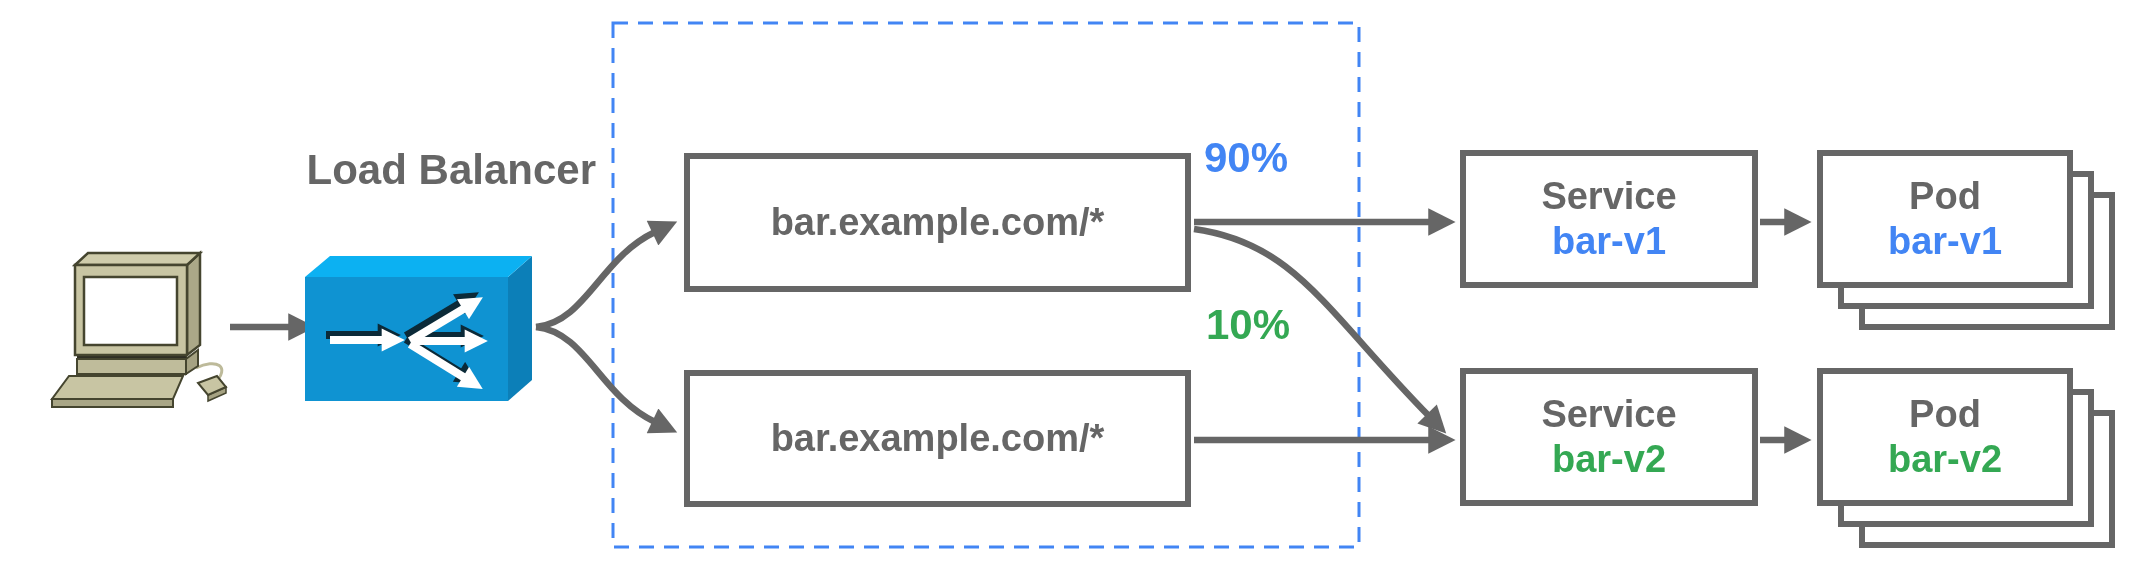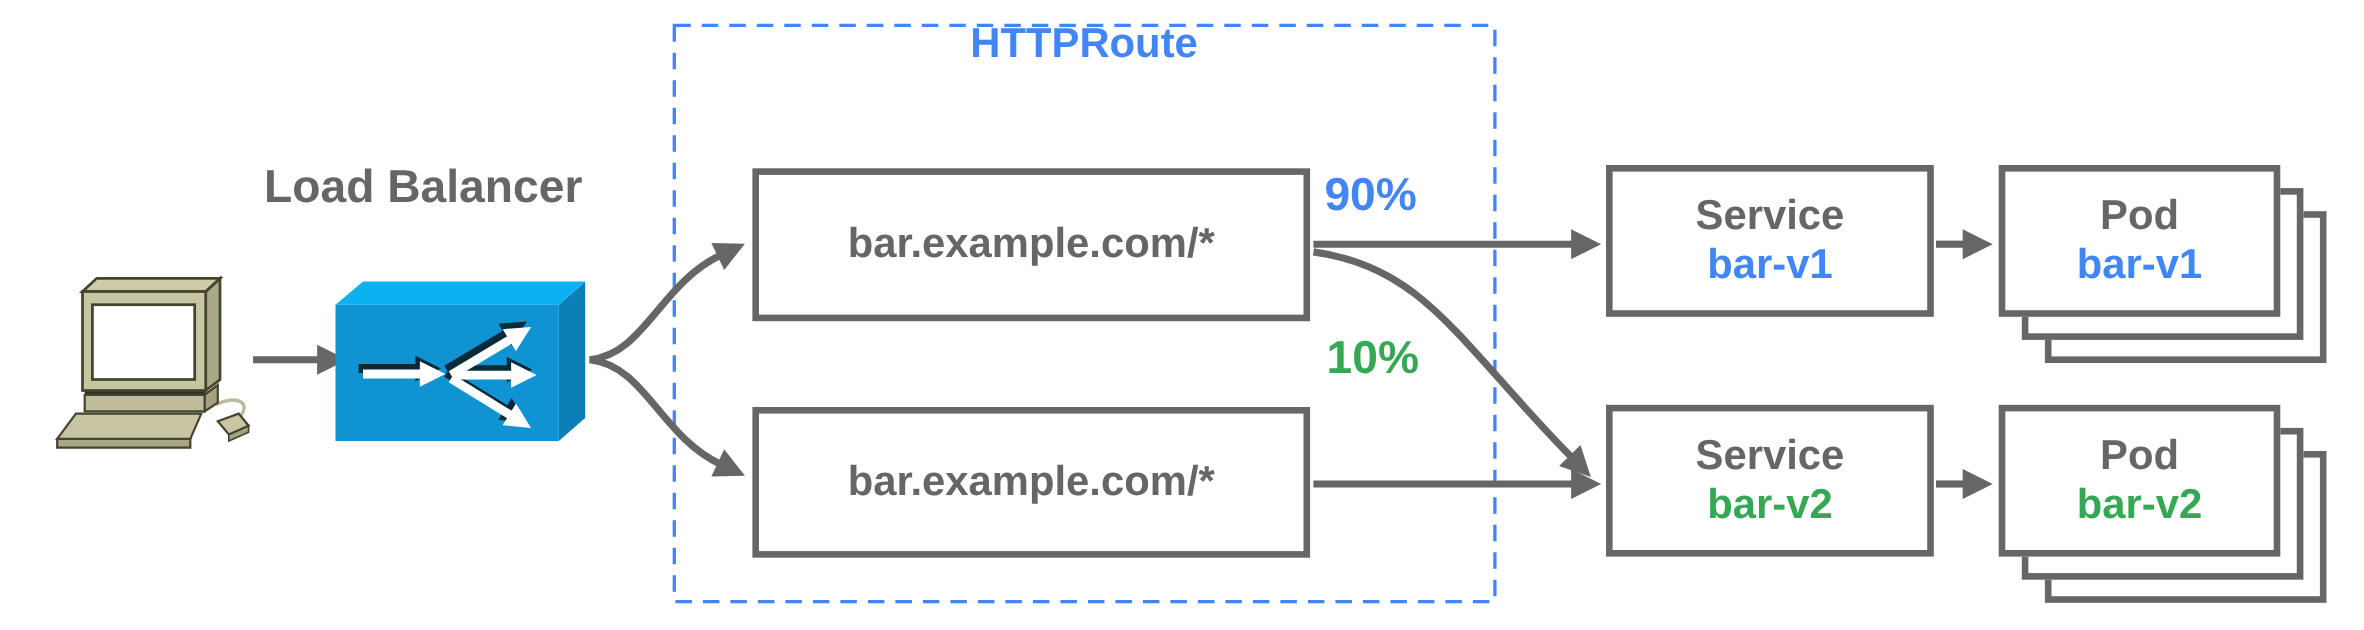--- a/index.html
+++ b/index.html
@@ -82,35 +82,34 @@
     <path d="M536,327 C586,332 600,396 655,422" stroke="#666666" stroke-width="6.5" fill="none" marker-end="url(#ah-gray)"></path>
 
     <path d="M1194,222 H1431" stroke="#666666" stroke-width="6.5" fill="none" marker-end="url(#ah-gray)"></path>
     <path d="M1194,229 C1295,243 1325,310 1429,416" stroke="#666666" stroke-width="6.5" fill="none" marker-end="url(#ah-gray)"></path>
     <path d="M1194,440 H1431" stroke="#666666" stroke-width="6.5" fill="none" marker-end="url(#ah-gray)"></path>
 
     <path d="M1760,222 H1787" stroke="#666666" stroke-width="6.5" fill="none" marker-end="url(#ah-gray)"></path>
     <path d="M1760,440 H1787" stroke="#666666" stroke-width="6.5" fill="none" marker-end="url(#ah-gray)"></path>
   </svg>
 
-  <div class="lbl" style="left:240px;top:146px;width:356px;text-align:left;font-size:42px;">Load Balancer</div>
+  <div class="lbl" style="left:240px;top:146px;width:356px;text-align:right;font-size:42px;">Load Balancer</div>
 
   <div class="title">
-    <div>HTTPRoute</div>
   </div>
 
   <div class="box" style="left:684px;top:153px;width:507px;height:139px;">
     <div>bar.example.com/*</div>
   </div>
 
   <div class="box" style="left:684px;top:370px;width:507px;height:137px;">
     <div>bar.example.com/*</div>
   </div>
 
-  <div class="pct blue" style="left:1204px;top:156px;">90%</div>
+  <div class="pct blue" style="left:1204px;top:137px;">90%</div>
   <div class="pct green" style="left:1206px;top:304px;">10%</div>
 
   <div class="box" style="left:1460px;top:150px;width:298px;height:138px;">
     <div>Service</div>
     <div class="blue">bar-v1</div>
   </div>
 
   <div class="box" style="left:1460px;top:368px;width:298px;height:138px;">
     <div>Service</div>
     <div class="green">bar-v2</div>

